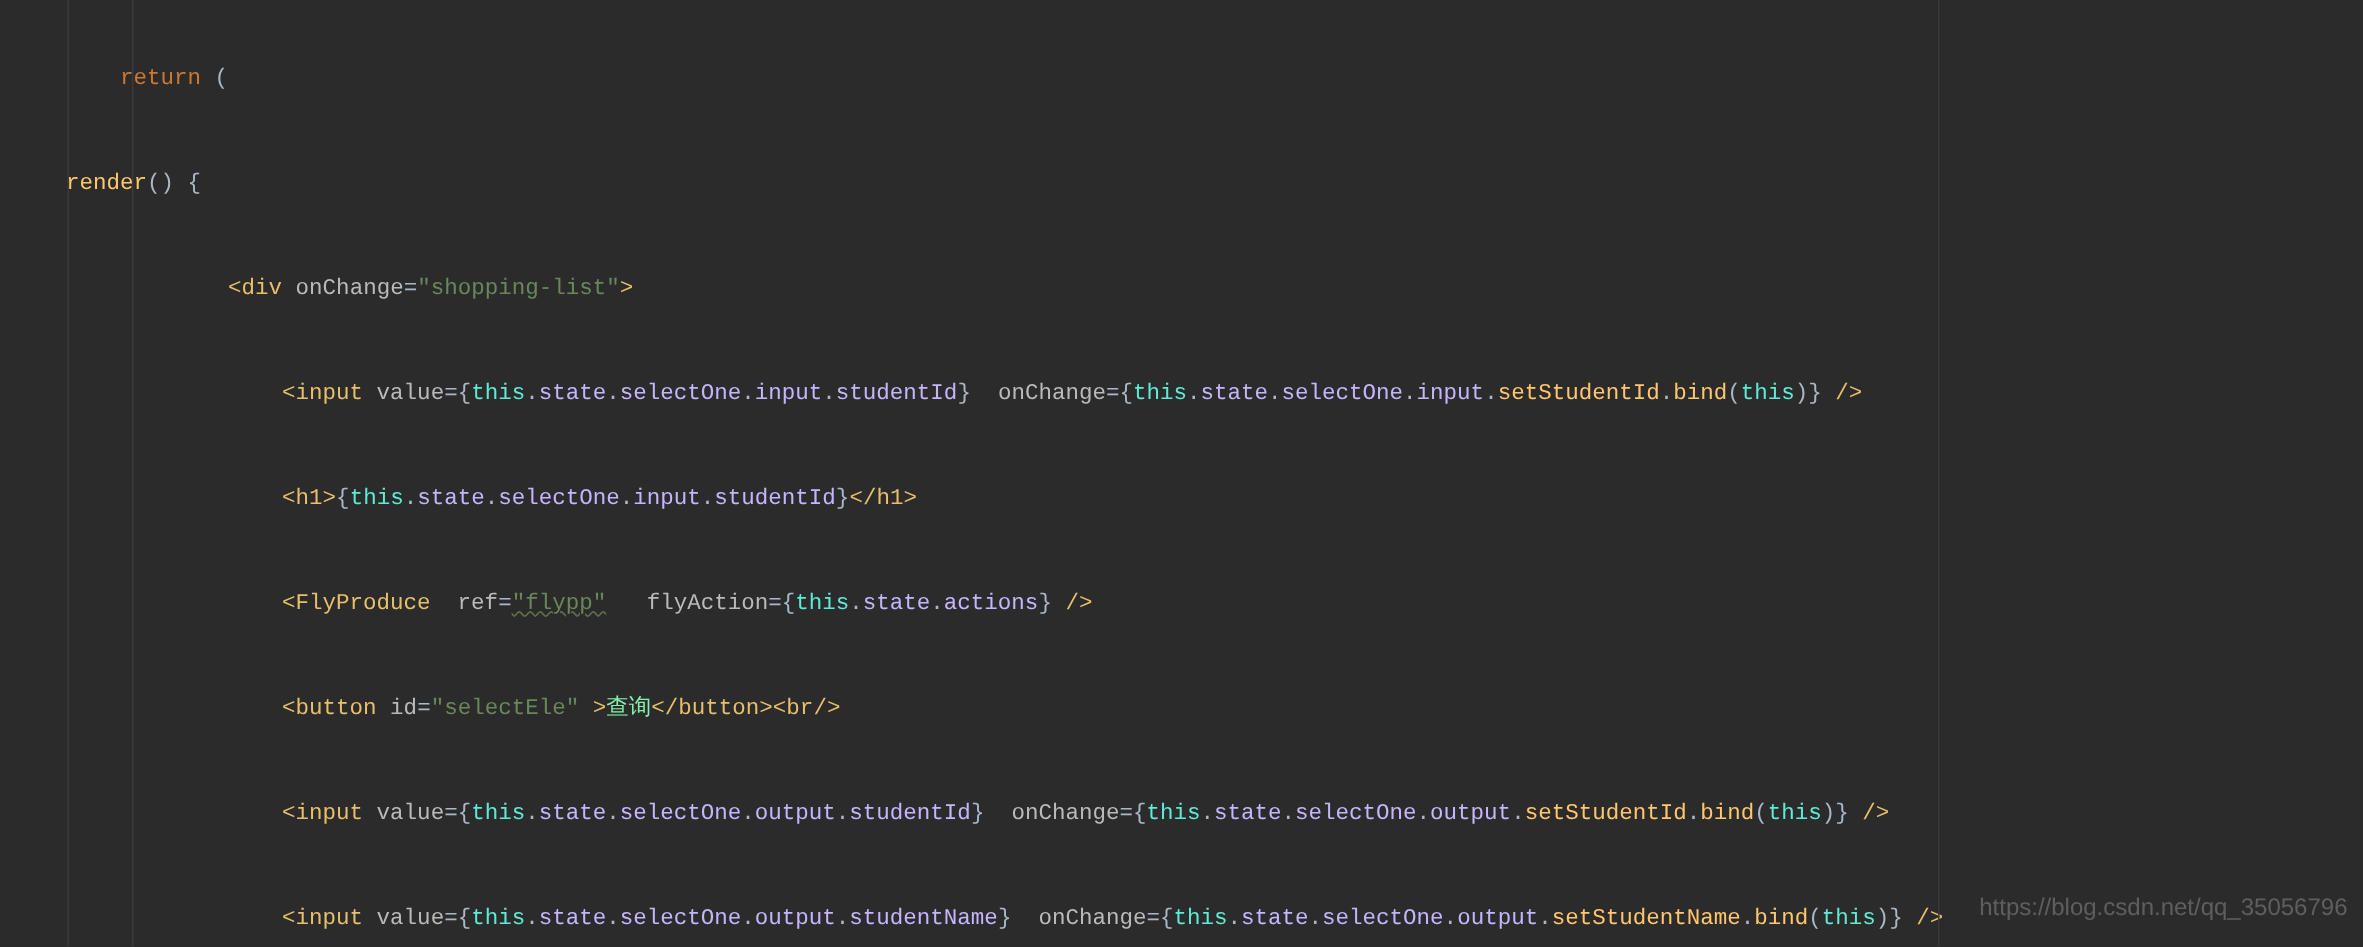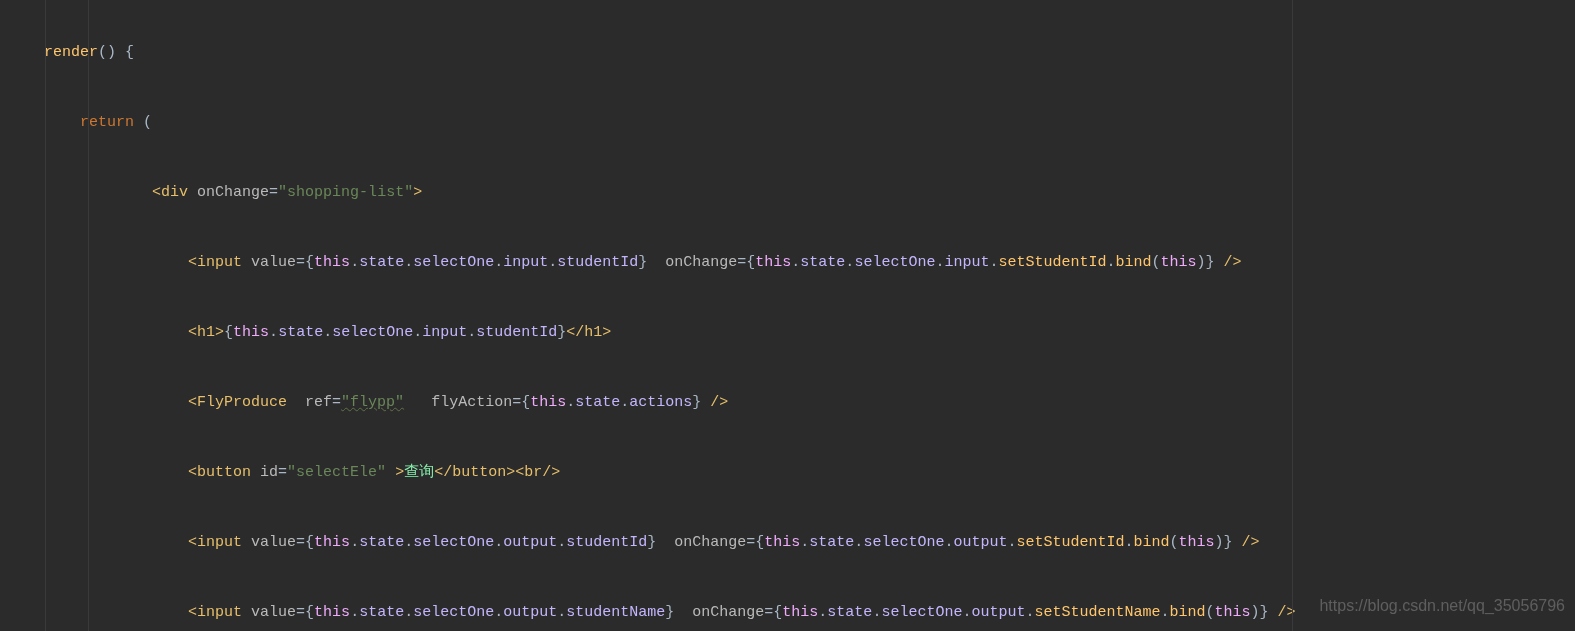--- a/index.html
+++ b/index.html
@@ -34,40 +34,40 @@
     bottom: 8px;
     right: 10px;
     color: #888;
     font-size: 16px;
     font-family: Arial, sans-serif;
     opacity: 0.55;
   }
   
   .c-kw   { color: #cc7832; }           
   .c-fn   { color: #ffc66d; }           
-  .c-this { color: #f0abfc; text-align: center; }           
+  .c-this { color: #5eead4; text-align: center; }           
   .c-prop { color: #c4b5fd; }           
   .c-tag  { color: #e8bf6a; }           
   .c-attr { color: #bababa; }           
   .c-str  { color: #6a8759; }           
   .c-br   { color: #a9b7c6; }           
   .c-slashgt { color: #e8bf6a; }
   .c-txt  { color: #86efac; }           
   .c-strU { color: #6a8759; text-decoration: underline wavy #5e7049; text-decoration-thickness:1px;} 
 </style>
 </head>
 <body>
 
 <div class="guide g1"></div>
 <div class="guide g2"></div>
 <div class="guide g3"></div>
 
 <div class="editor">
+<div class="line">        <span class="c-kw">return</span> <span class="c-br">(</span></div>
 <div class="line">    <span class="c-fn">render</span><span class="c-br">() {</span></div>
-<div class="line">        <span class="c-kw">return</span> <span class="c-br">(</span></div>
 <div class="line">                <span class="c-tag">&lt;</span><span class="c-tag">div</span> <span class="c-attr">onChange</span><span class="c-br">=</span><span class="c-str">"shopping-list"</span><span class="c-tag">&gt;</span></div>
 <div class="line">                    <span class="c-tag">&lt;</span><span class="c-tag">input</span> <span class="c-attr">value</span><span class="c-br">={</span><span class="c-this">this</span><span class="c-br">.</span><span class="c-prop">state</span><span class="c-br">.</span><span class="c-prop">selectOne</span><span class="c-br">.</span><span class="c-prop">input</span><span class="c-br">.</span><span class="c-prop">studentId</span><span class="c-br">}</span>  <span class="c-attr">onChange</span><span class="c-br">={</span><span class="c-this">this</span><span class="c-br">.</span><span class="c-prop">state</span><span class="c-br">.</span><span class="c-prop">selectOne</span><span class="c-br">.</span><span class="c-prop">input</span><span class="c-br">.</span><span class="c-fn">setStudentId</span><span class="c-br">.</span><span class="c-fn">bind</span><span class="c-br">(</span><span class="c-this">this</span><span class="c-br">)}</span> <span class="c-slashgt">/&gt;</span></div>
 <div class="line">                    <span class="c-tag">&lt;</span><span class="c-tag">h1</span><span class="c-tag">&gt;</span><span class="c-br">{</span><span class="c-this">this</span><span class="c-br">.</span><span class="c-prop">state</span><span class="c-br">.</span><span class="c-prop">selectOne</span><span class="c-br">.</span><span class="c-prop">input</span><span class="c-br">.</span><span class="c-prop">studentId</span><span class="c-br">}</span><span class="c-tag">&lt;/</span><span class="c-tag">h1</span><span class="c-tag">&gt;</span></div>
 <div class="line">                    <span class="c-tag">&lt;</span><span class="c-tag">FlyProduce</span>  <span class="c-attr">ref</span><span class="c-br">=</span><span class="c-strU">"flypp"</span>   <span class="c-attr">flyAction</span><span class="c-br">={</span><span class="c-this">this</span><span class="c-br">.</span><span class="c-prop">state</span><span class="c-br">.</span><span class="c-prop">actions</span><span class="c-br">}</span> <span class="c-slashgt">/&gt;</span></div>
 <div class="line">                    <span class="c-tag">&lt;</span><span class="c-tag">button</span> <span class="c-attr">id</span><span class="c-br">=</span><span class="c-str">"selectEle"</span> <span class="c-tag">&gt;</span><span class="c-txt">查询</span><span class="c-tag">&lt;/</span><span class="c-tag">button</span><span class="c-tag">&gt;</span><span class="c-tag">&lt;</span><span class="c-tag">br</span><span class="c-slashgt">/&gt;</span></div>
 <div class="line">                    <span class="c-tag">&lt;</span><span class="c-tag">input</span> <span class="c-attr">value</span><span class="c-br">={</span><span class="c-this">this</span><span class="c-br">.</span><span class="c-prop">state</span><span class="c-br">.</span><span class="c-prop">selectOne</span><span class="c-br">.</span><span class="c-prop">output</span><span class="c-br">.</span><span class="c-prop">studentId</span><span class="c-br">}</span>  <span class="c-attr">onChange</span><span class="c-br">={</span><span class="c-this">this</span><span class="c-br">.</span><span class="c-prop">state</span><span class="c-br">.</span><span class="c-prop">selectOne</span><span class="c-br">.</span><span class="c-prop">output</span><span class="c-br">.</span><span class="c-fn">setStudentId</span><span class="c-br">.</span><span class="c-fn">bind</span><span class="c-br">(</span><span class="c-this">this</span><span class="c-br">)}</span> <span class="c-slashgt">/&gt;</span></div>
 <div class="line">                    <span class="c-tag">&lt;</span><span class="c-tag">input</span> <span class="c-attr">value</span><span class="c-br">={</span><span class="c-this">this</span><span class="c-br">.</span><span class="c-prop">state</span><span class="c-br">.</span><span class="c-prop">selectOne</span><span class="c-br">.</span><span class="c-prop">output</span><span class="c-br">.</span><span class="c-prop">studentName</span><span class="c-br">}</span>  <span class="c-attr">onChange</span><span class="c-br">={</span><span class="c-this">this</span><span class="c-br">.</span><span class="c-prop">state</span><span class="c-br">.</span><span class="c-prop">selectOne</span><span class="c-br">.</span><span class="c-prop">output</span><span class="c-br">.</span><span class="c-fn">setStudentName</span><span class="c-br">.</span><span class="c-fn">bind</span><span class="c-br">(</span><span class="c-this">this</span><span class="c-br">)}</span> <span class="c-slashgt">/&gt;</span></div>
 
 
 

